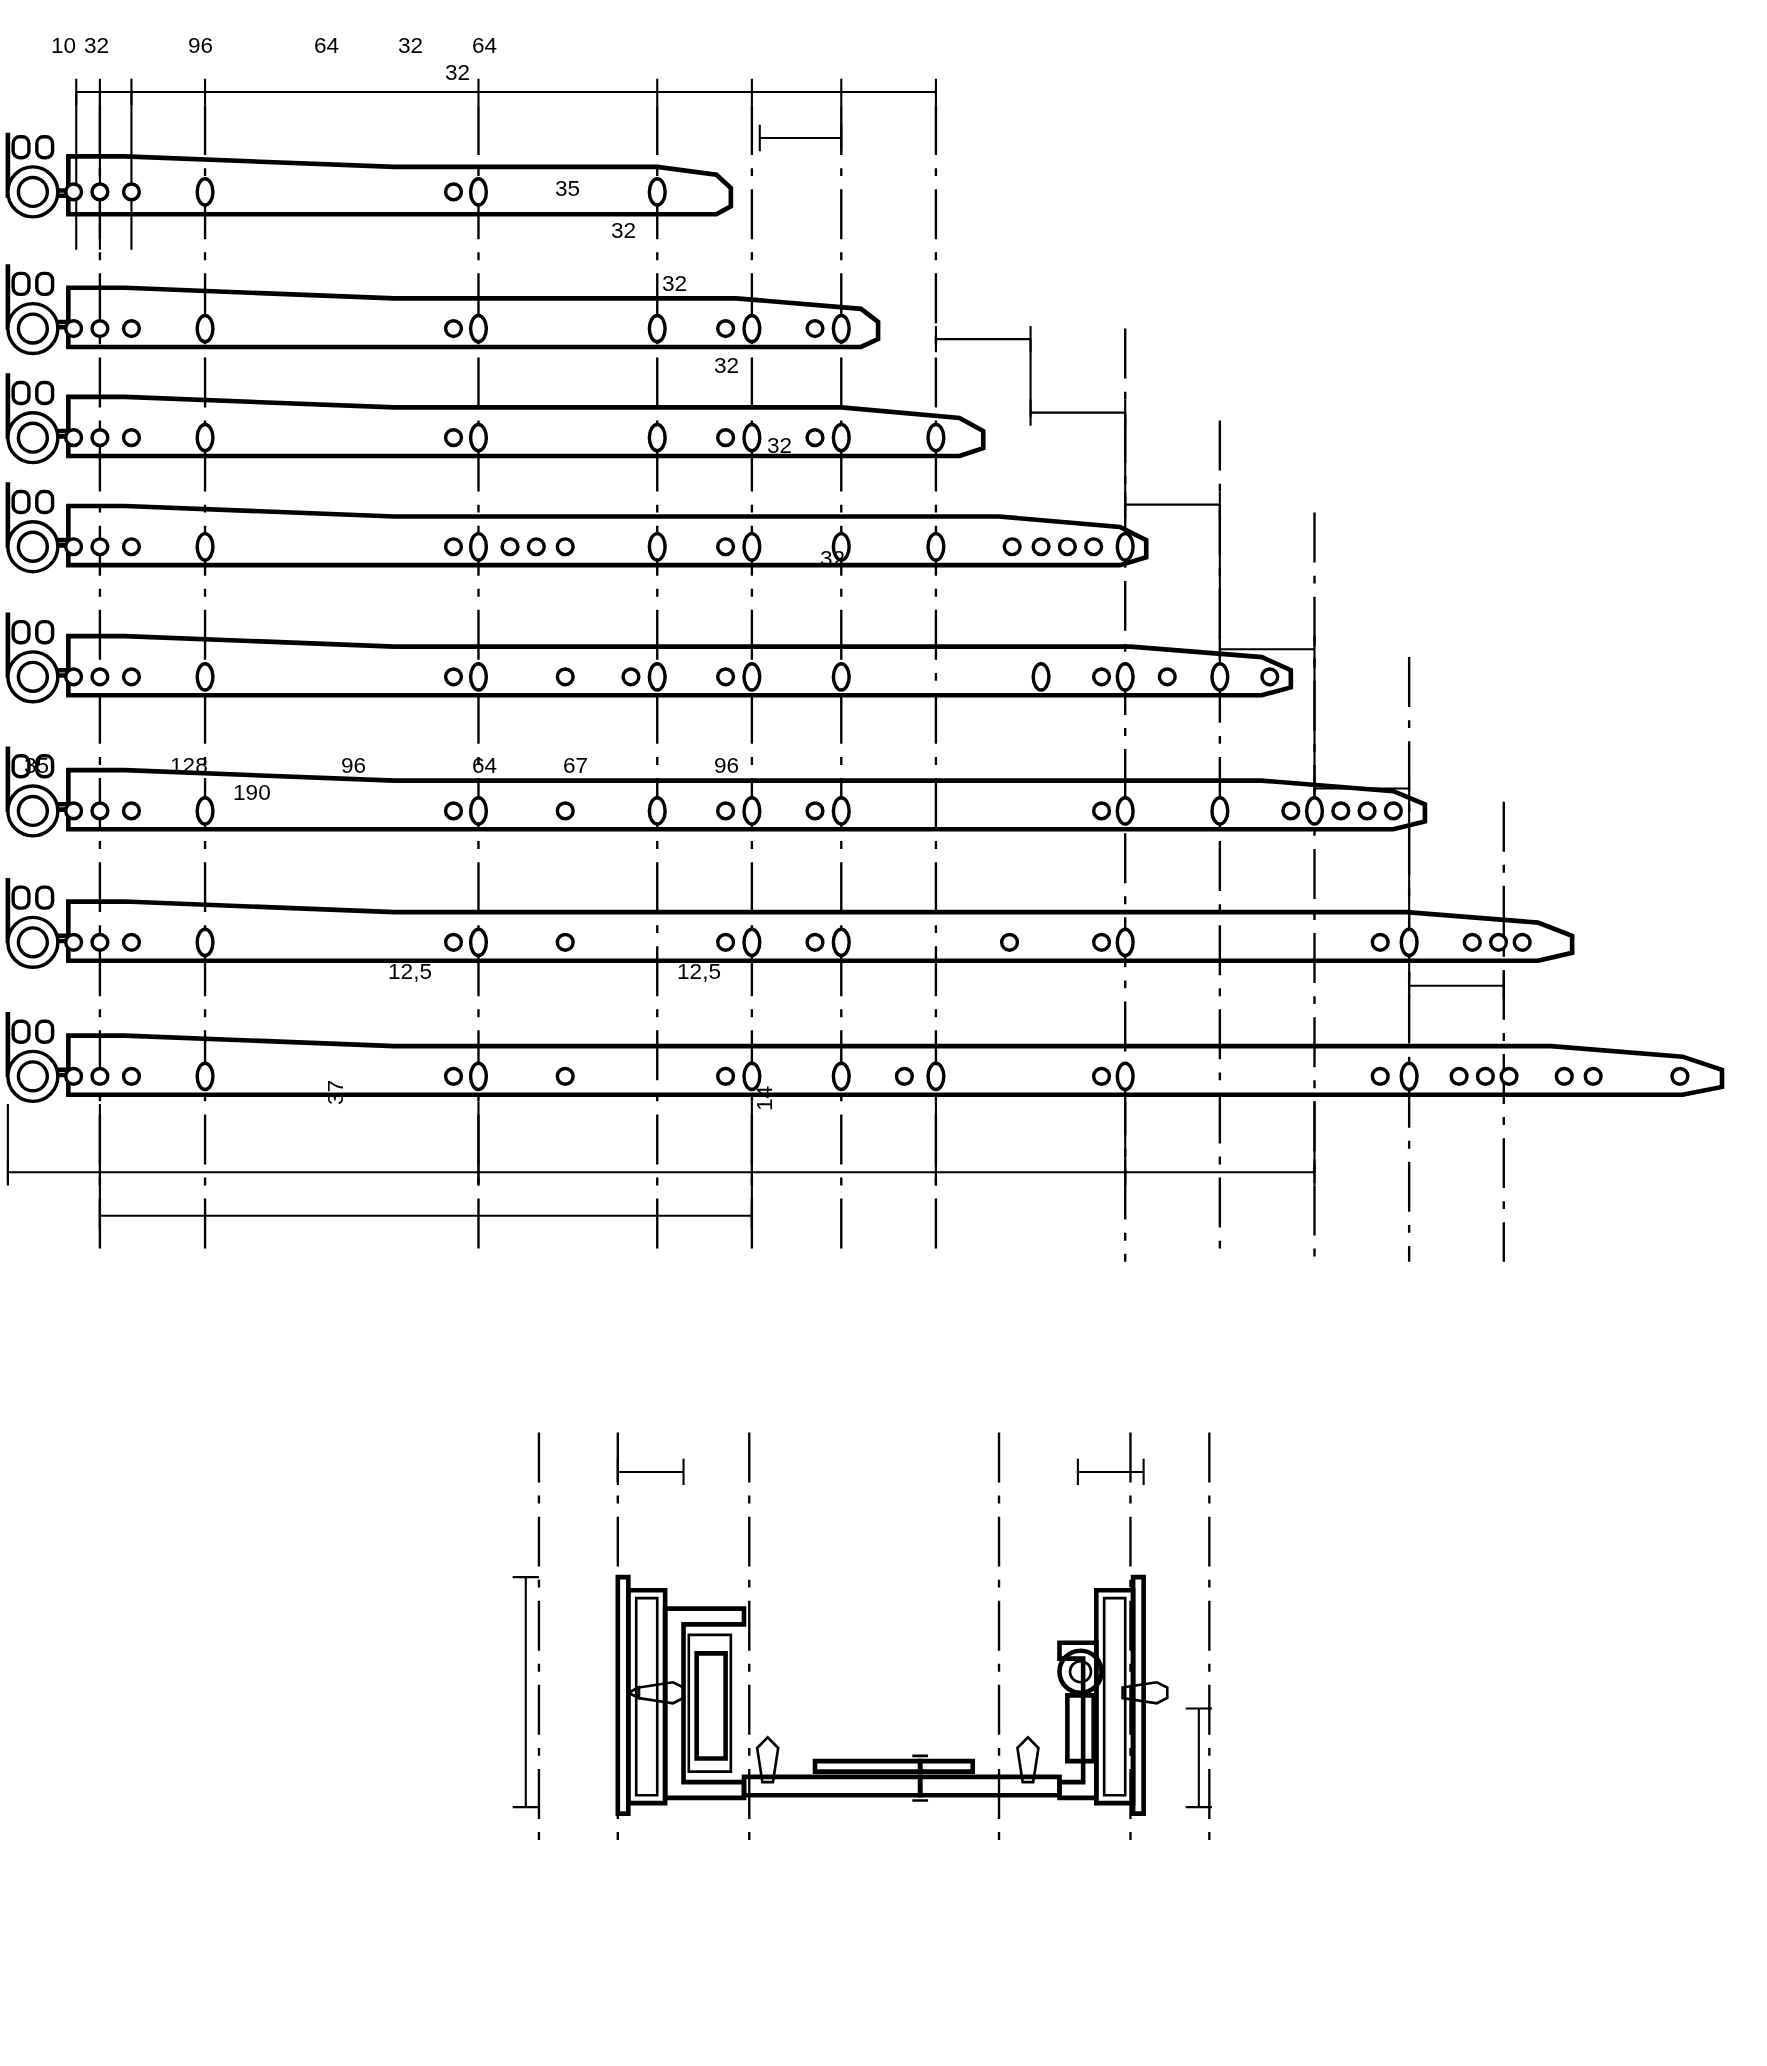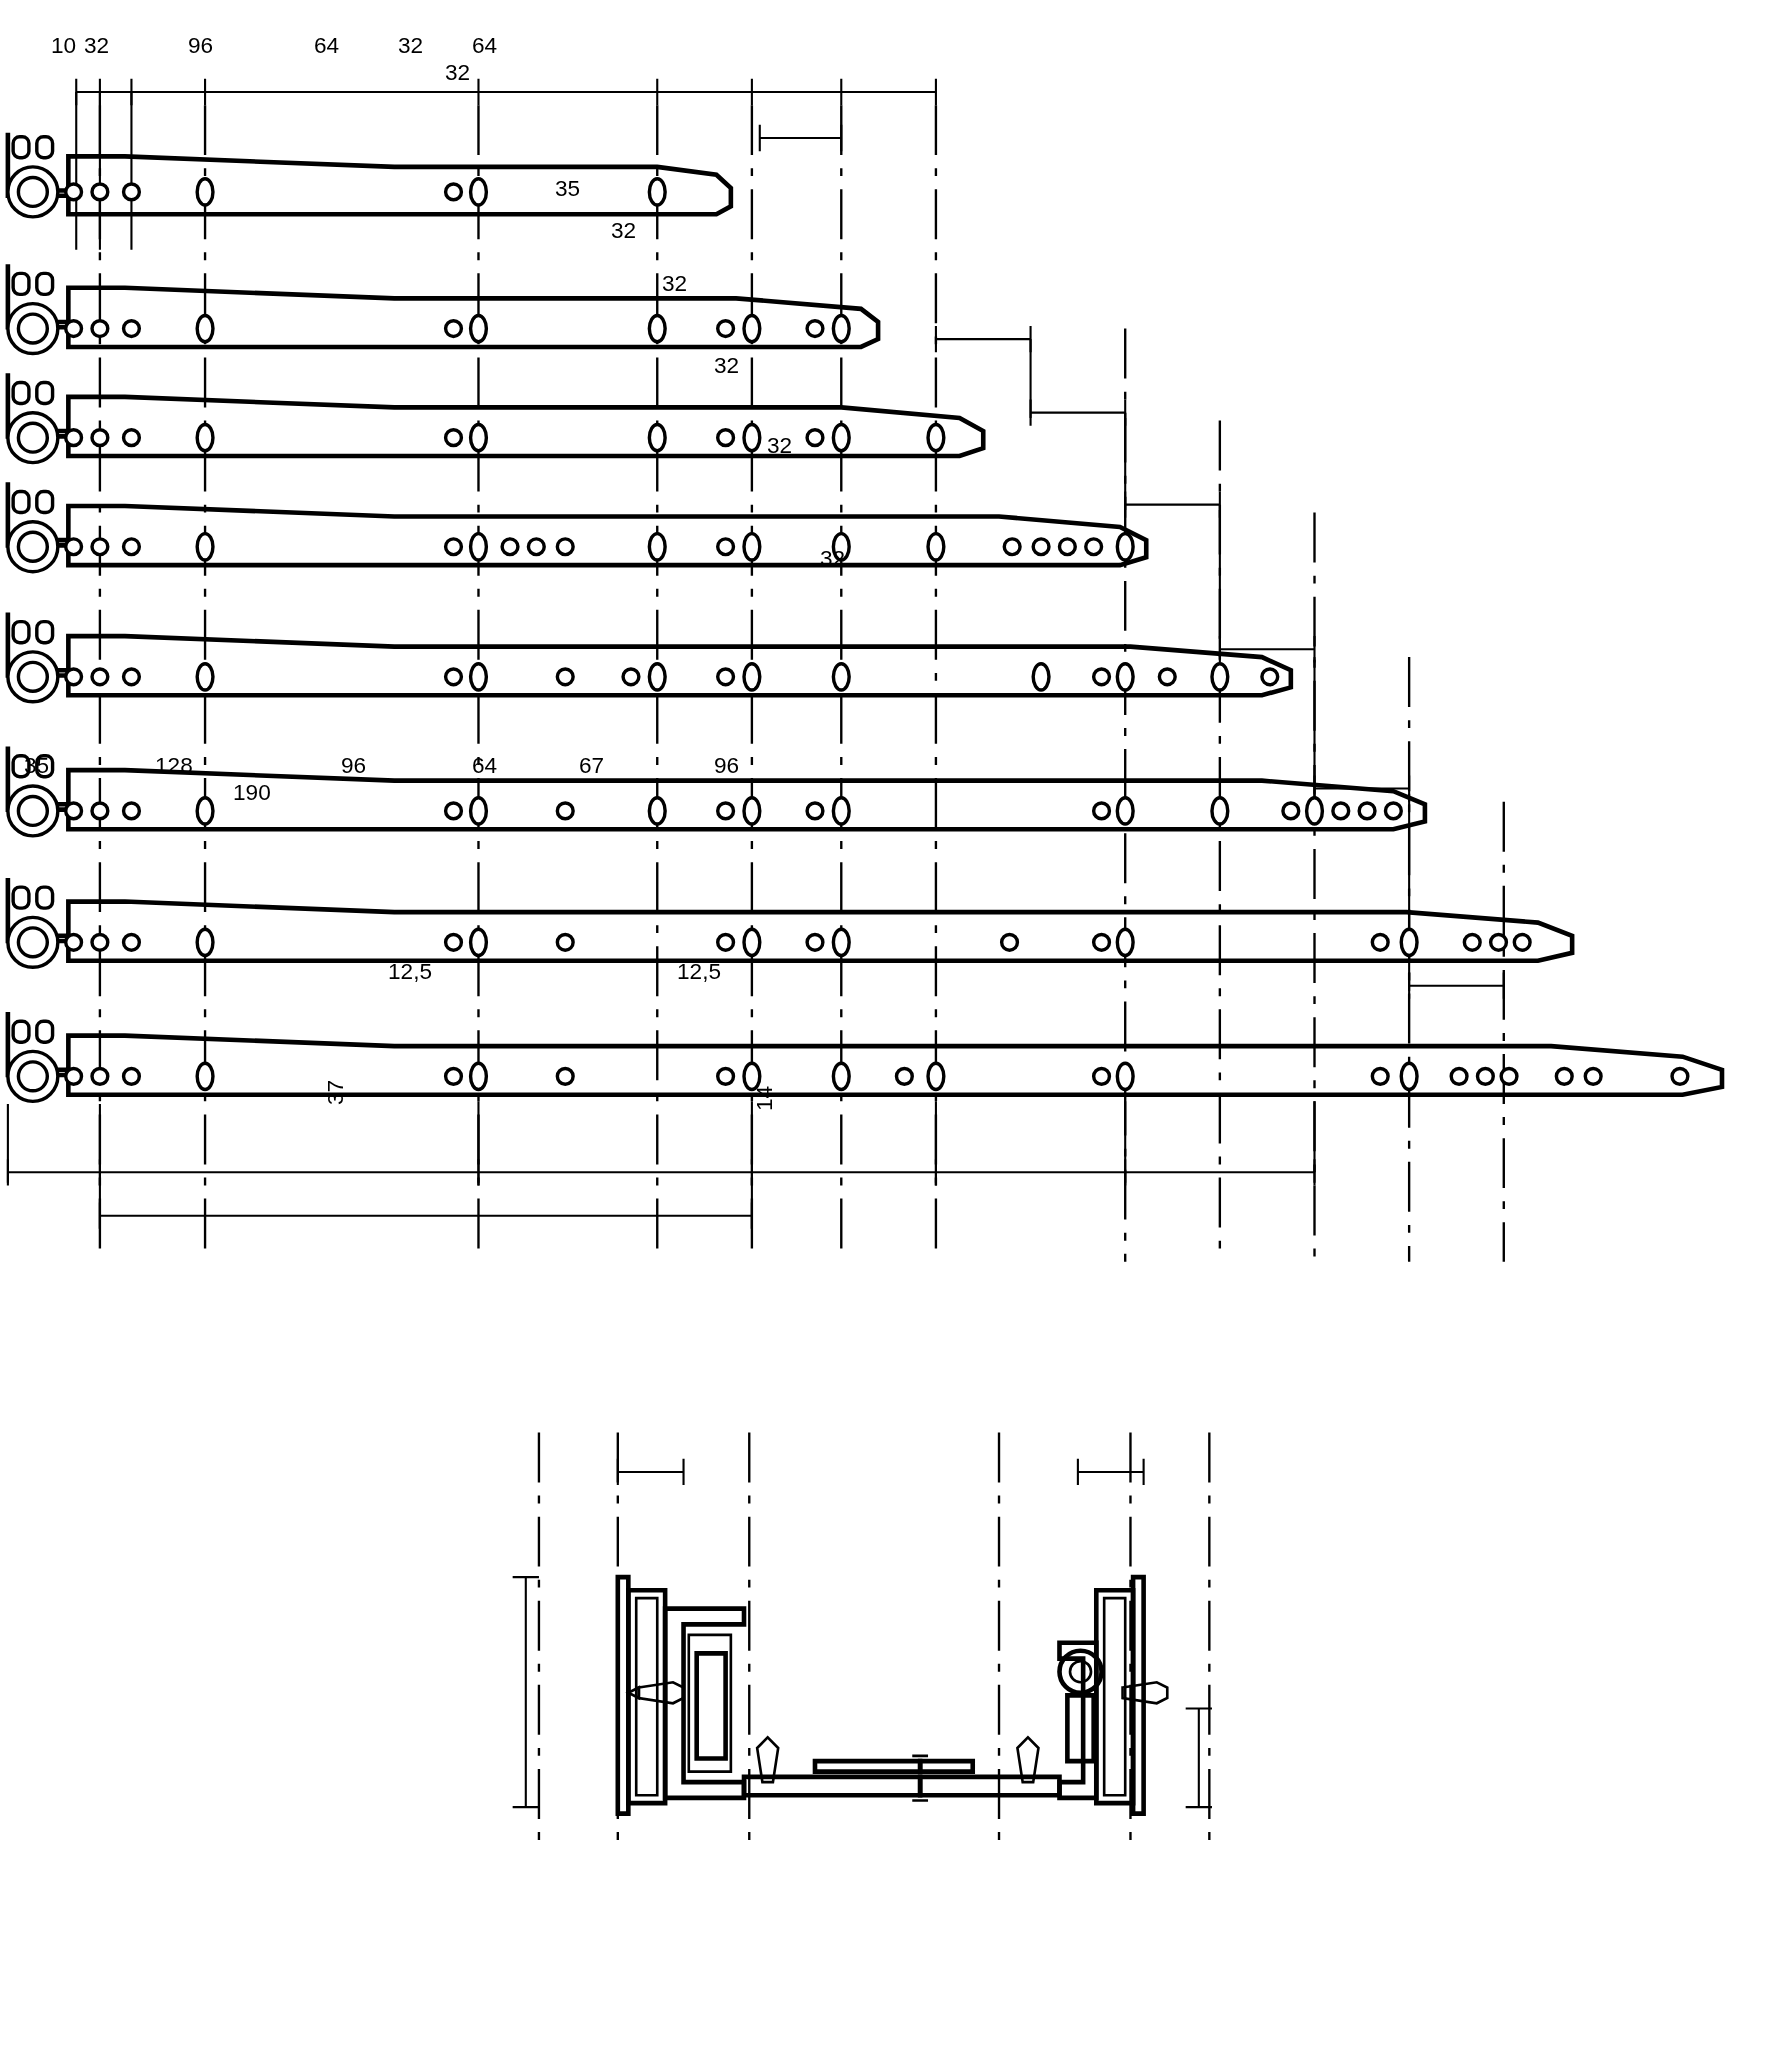--- a/index.html
+++ b/index.html
@@ -334,24 +334,24 @@
     <div class="dimtext" style="left:555px;top:176px;">35</div>
     <div class="dimtext" style="left:611px;top:218px;">32</div>
     <div class="dimtext" style="left:662px;top:271px;">32</div>
     <div class="dimtext" style="left:714px;top:353px;">32</div>
     <div class="dimtext" style="left:767px;top:433px;">32</div>
     <div class="dimtext" style="left:820px;top:546px;">32</div>
   </div>
 
   <div>
     <div class="dimtext" style="left:24px;top:753px;">35</div>
-    <div class="dimtext" style="left:155px;top:753px;">128</div>
+    <div class="dimtext" style="left:170px;top:753px;">128</div>
     <div class="dimtext" style="left:341px;top:753px;">96</div>
     <div class="dimtext" style="left:472px;top:753px;">64</div>
-    <div class="dimtext" style="left:579px;top:753px;">67</div>
+    <div class="dimtext" style="left:563px;top:753px;">67</div>
     <div class="dimtext" style="left:714px;top:753px;">96</div>
     <div class="dimtext" style="left:233px;top:780px;">190</div>
   </div>
 
   <div>
     <div class="dimtext" style="left:388px;top:959px;">12,5</div>
     <div class="dimtext" style="left:677px;top:959px;">12,5</div>
     <div class="dimtext vert" style="left:323px;top:1105px;transform:rotate(-90deg);">37</div>
     <div class="dimtext vert" style="left:752px;top:1111px;transform:rotate(-90deg);">14</div>
   </div>

